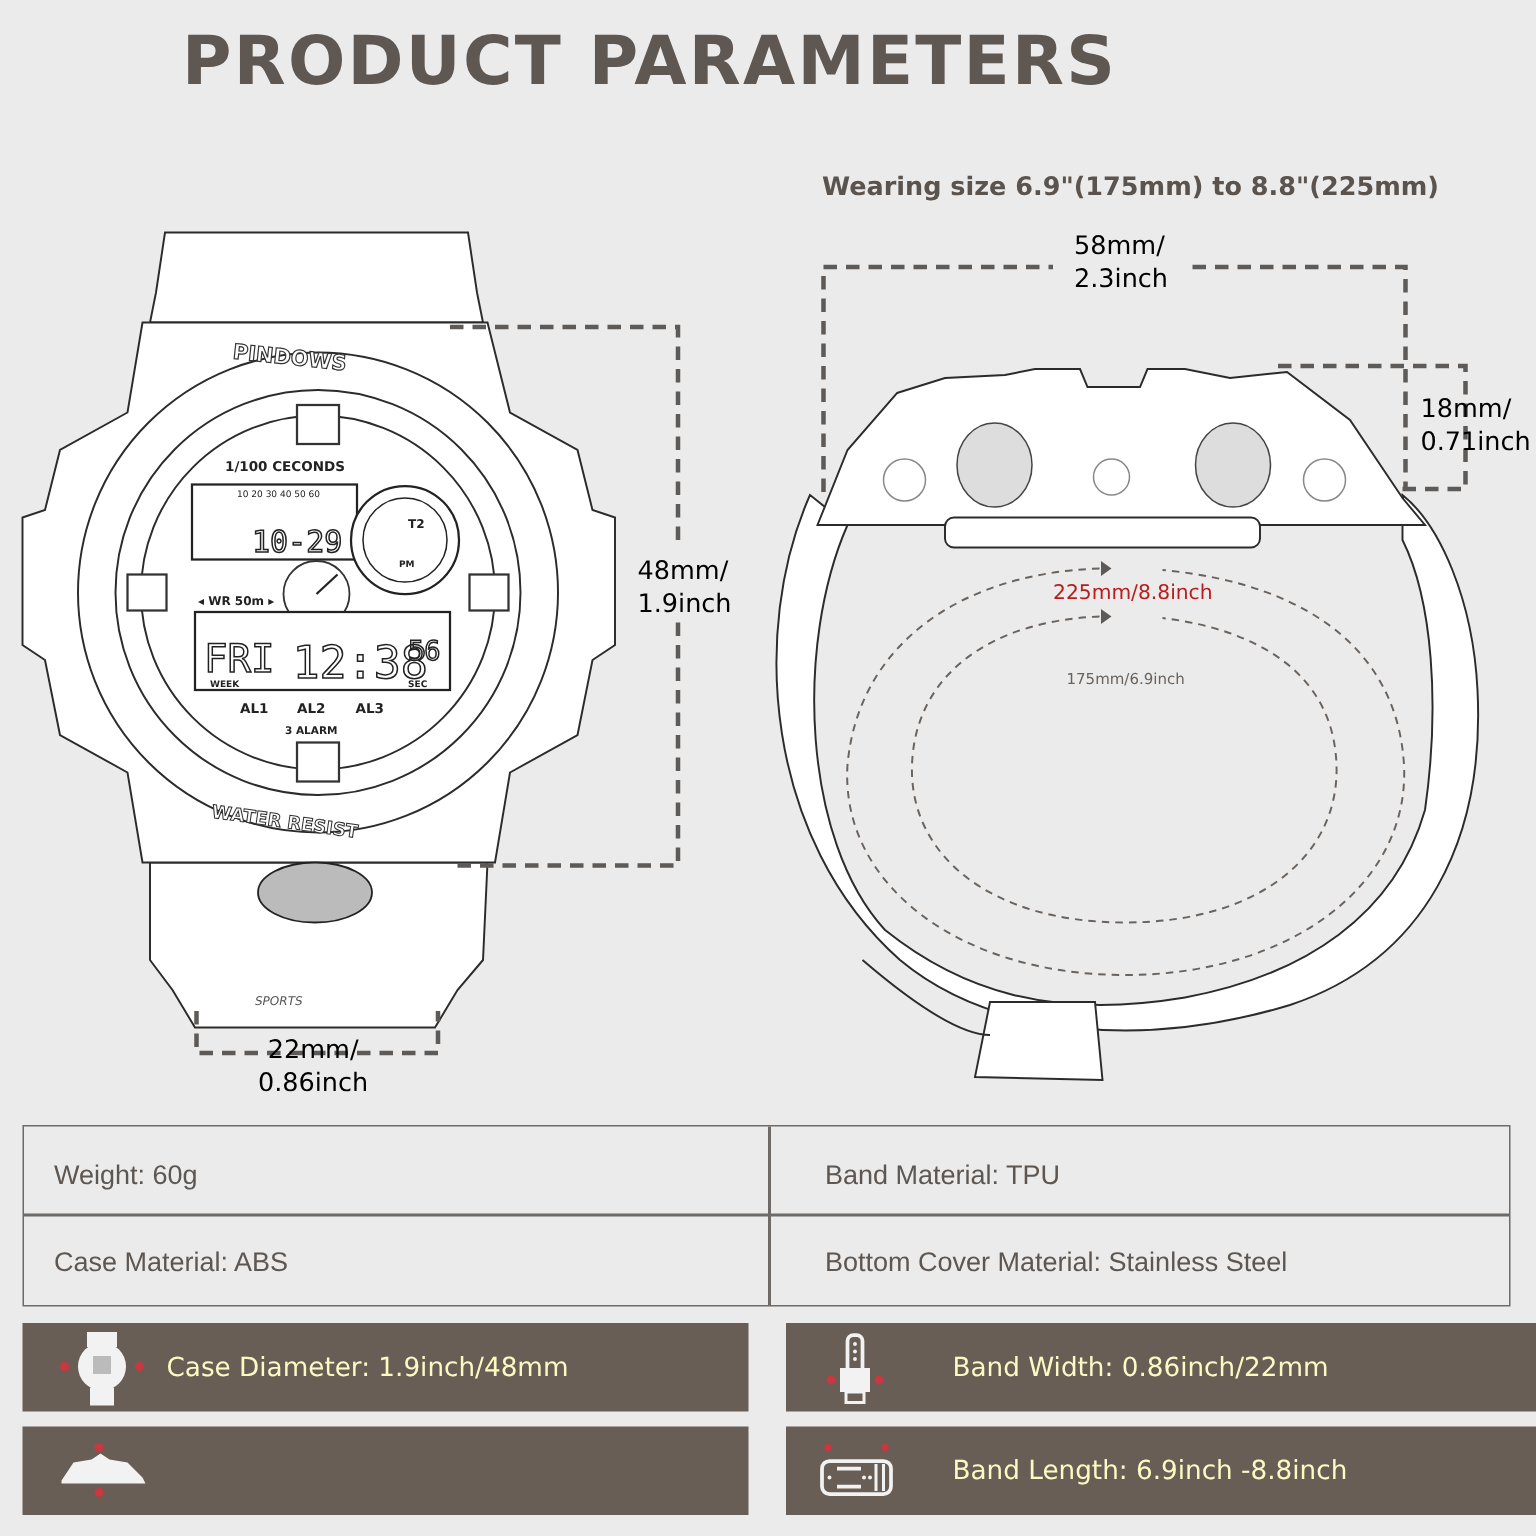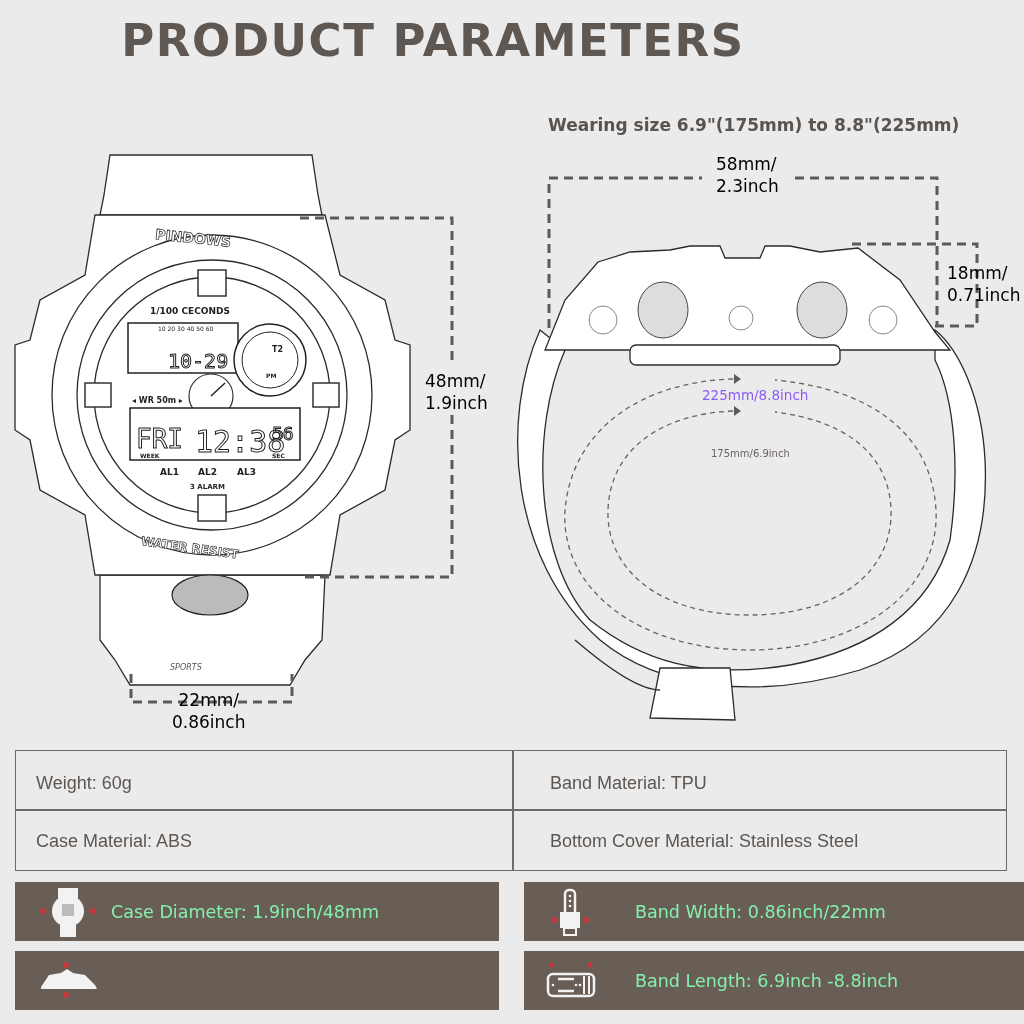--- a/index.html
+++ b/index.html
@@ -1,29 +1,29 @@
 <!DOCTYPE html>
 <html><head>
 <meta charset="utf-8">
 <style>
   html,body{margin:0;padding:0;}
   body{width:1024px;height:1024px;background:#ebebeb;position:relative;overflow:hidden;font-family:"DejaVu Sans","Liberation Sans",sans-serif;color:#5d5651;}
   .abs{position:absolute;}
   .title{left:0;width:820px;top:14px;text-align:center;font-size:45px;font-weight:bold;letter-spacing:1.5px;color:#5f5752;margin-left:23px;}
   .subtitle{left:548px;top:115px;font-size:17px;font-weight:bold;color:#5a534e;}
   .dim{font-size:17px;line-height:22px;color:#000000;}
-  .dim-small{font-size:13.5px;color:#8b5cf6;}
+  .dim-small{font-size:13.5px;color:#b91c1c;}
   .dim-tiny{font-size:10px;color:#6a625d;}
   svg{position:absolute;left:0;top:0;}
   .spec-table{left:15px;top:750px;width:992px;height:121px;border:1.5px solid #6e6a67;box-sizing:border-box;}
   .spec-cell{position:absolute;font-size:18px;color:#5d5651;font-family:"Liberation Sans","DejaVu Sans",sans-serif;}
   .vline{position:absolute;left:496px;top:0;width:1.5px;height:100%;background:#6e6a67;}
   .hline{position:absolute;left:0;top:58px;width:100%;height:1.5px;background:#6e6a67;}
   .bar{position:absolute;height:59px;background:#685e56;display:flex;align-items:center;}
-  .bar-label{color:#86efac;font-size:17.5px;white-space:nowrap;text-align:right;}
+  .bar-label{color:#fef9c3;font-size:17.5px;white-space:nowrap;text-align:right;}
   .bar-icon{position:absolute;top:0;height:59px;width:70px;}
 </style>
 </head>
 <body>
 
 <div class="abs title">PRODUCT PARAMETERS</div>
 <div class="abs subtitle">Wearing size 6.9"(175mm) to 8.8"(225mm)</div>
 
 <svg width="1024" height="760" viewBox="0 0 1024 760">
   <g fill="#ffffff" stroke="#2b2b2b" stroke-width="1.3">

